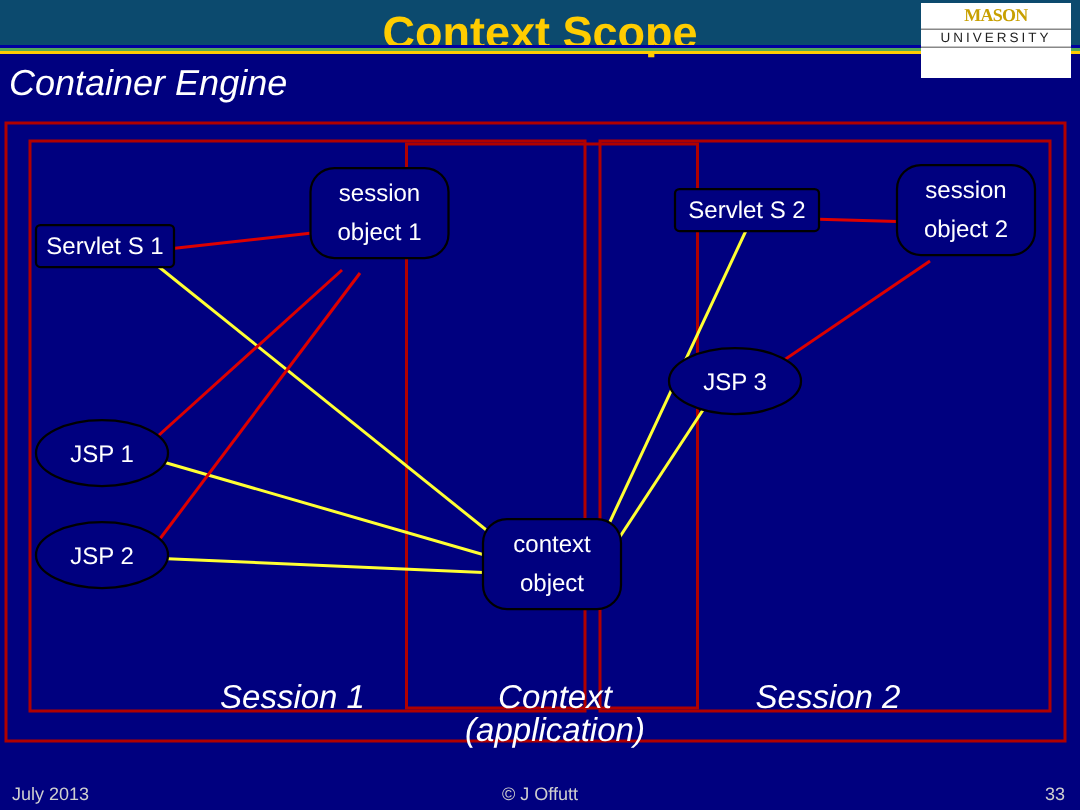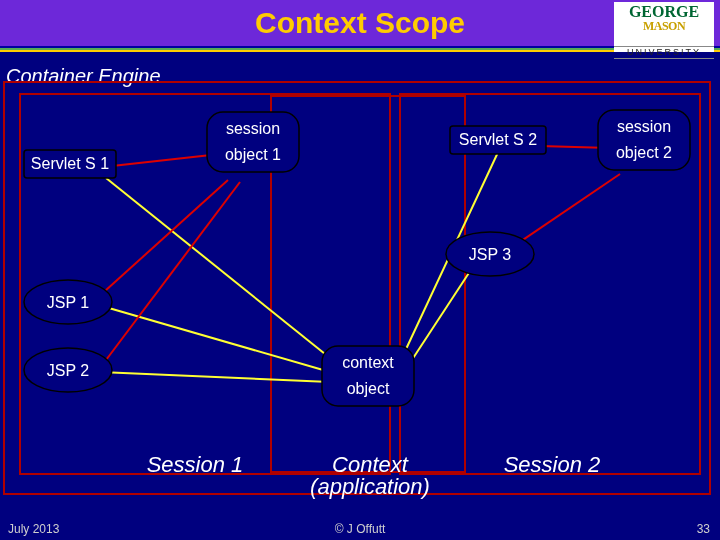--- a/index.html
+++ b/index.html
@@ -6,22 +6,22 @@
   body {
     width: 720px;
     height: 540px;
     background: #00007f;
     font-family: Arial, Helvetica, sans-serif;
     position: relative;
     overflow: hidden;
   }
   .title-bar {
     width: 100%;
-    height: 52px;
-    background: #6d28d9;
+    height: 36px;
+    background: #0c4a6e;
     position: relative;
     text-align: center;
   }
   .title-text {
     color: #ffcc00;
     font-family: Verdana, Arial, sans-serif;
     font-weight: bold;
     font-size: 30px;
     line-height: 46px;
   }
@@ -37,28 +37,28 @@
     width: 100px; height: 50px;
     background: #fff;
     font-size: 10px;
     text-align: center;
     line-height: 1;
     padding-top: 2px;
   }
   .logo .gm { font-family: Georgia, serif; }
   .logo .g1 { color: #006633; font-size: 16px; font-weight: bold; }
   .logo .g2 { color: #c8a000; font-size: 12px; font-weight: bold; letter-spacing: -0.5px; text-align: center; }
-  .logo .univ { font-size: 9px; letter-spacing: 2px; color:#222; border-top:1px solid #888; border-bottom:1px solid #888; margin-top:14px; padding: 1px 0;}
+  .logo .univ { font-size: 9px; letter-spacing: 2px; color:#222; border-top:1px solid #888; border-bottom:1px solid #888; margin-top:2px; padding: 1px 0;}
   .container-label {
     position: absolute;
     left: 6px;
-    top: 65px;
+    top: 42px;
     color: #ffffff;
     font-style: italic;
-    font-size: 20px;
+    font-size: 24px;
   }
   svg.diagram {
     position: absolute;
     left: 0; top: 52px;
     width: 720px; height: 448px;
   }
   .footer {
     position: absolute;
     left: 0; bottom: 0;
     width: 100%;
@@ -72,21 +72,20 @@
   .footer .page { position: absolute; right: 10px; bottom: 4px; }
   text { font-family: Arial, sans-serif; }
 </style>
 </head>
 <body>
 
 <div class="title-bar">
   <span class="title-text">Context Scope</span>
   <div class="title-underline"></div>
   <div class="logo">
-    <div class="gm"><span class="g1">GEORGE</span></div>
     <div class="gm"><span class="g2">MASON</span></div>
     <div class="univ">UNIVERSITY</div>
   </div>
 </div>
 
 <div class="container-label">Container Engine</div>
 
 <svg class="diagram" viewBox="0 0 720 448">
 
   <rect x="4" y="30" width="706" height="412" fill="none" stroke="#b00000" stroke-width="2"></rect>

